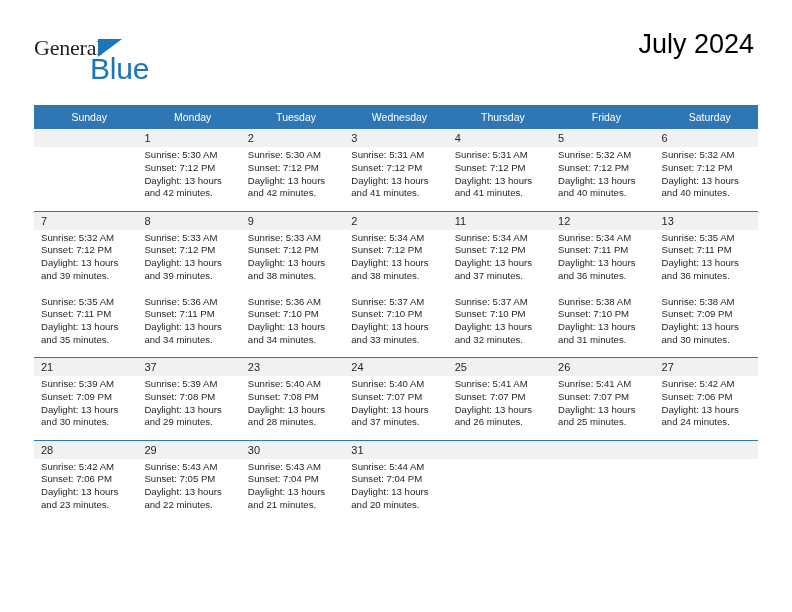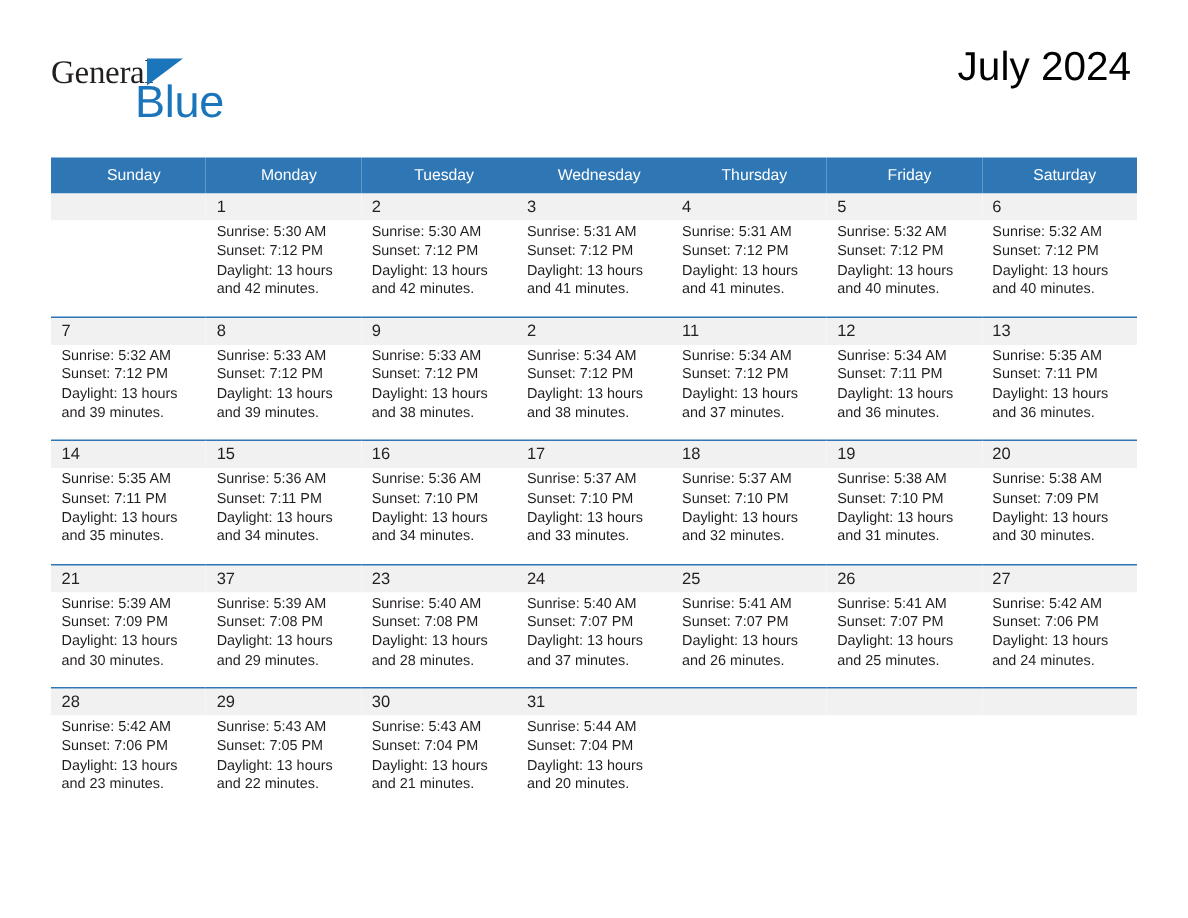--- a/index.html
+++ b/index.html
@@ -278,29 +278,20 @@
         <td>
           <div class="info-line">Sunrise: 5:35 AM</div>
           <div class="info-line">Sunset: 7:11 PM</div>
           <div class="info-line">Daylight: 13 hours</div>
           <div class="info-line">and 36 minutes.</div>
         </td>
       </tr>
     </tbody>
 
     <tbody>
-      <tr class="daynum-row">
-        <td>14</td>
-        <td>15</td>
-        <td>16</td>
-        <td>17</td>
-        <td>18</td>
-        <td>19</td>
-        <td>20</td>
-      </tr>
       <tr class="info-row">
         <td>
           <div class="info-line">Sunrise: 5:35 AM</div>
           <div class="info-line">Sunset: 7:11 PM</div>
           <div class="info-line">Daylight: 13 hours</div>
           <div class="info-line">and 35 minutes.</div>
         </td>
         <td>
           <div class="info-line">Sunrise: 5:36 AM</div>
           <div class="info-line">Sunset: 7:11 PM</div>

